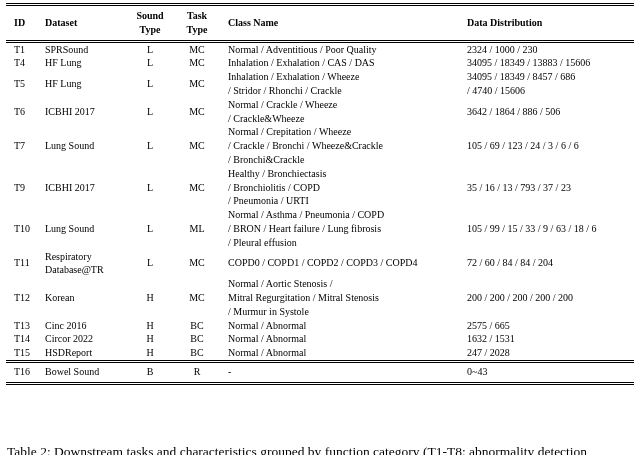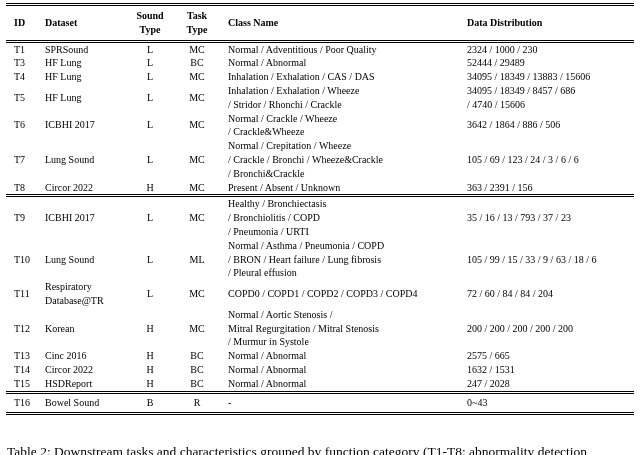--- a/index.html
+++ b/index.html
@@ -91,28 +91,20 @@
     <tbody id="table-body">
         <tr>
           <td class="pad-l">T1</td>
           <td>SPRSound</td>
           <td class="ctr">L</td>
           <td class="ctr">MC</td>
           <td class="pad-s">Normal / Adventitious / Poor Quality</td>
           <td class="pad-s">2324 / 1000 / 230</td>
         </tr>
         <tr>
-          <td class="pad-l">T3</td>
-          <td>HF Lung</td>
-          <td class="ctr">L</td>
-          <td class="ctr">BC</td>
-          <td class="pad-s">Normal / Abnormal</td>
-          <td class="pad-s">52444 / 29489</td>
-        </tr>
-        <tr>
           <td class="pad-l">T4</td>
           <td>HF Lung</td>
           <td class="ctr">L</td>
           <td class="ctr">MC</td>
           <td class="pad-s">Inhalation / Exhalation / CAS / DAS</td>
           <td class="pad-s">34095 / 18349 / 13883 / 15606</td>
         </tr>
         <tr>
           <td class="pad-l">T5</td>
           <td>HF Lung</td>
@@ -134,28 +126,20 @@
         </tr>
         <tr>
           <td class="pad-l">T7</td>
           <td>Lung Sound</td>
           <td class="ctr">L</td>
           <td class="ctr">MC</td>
           <td class="pad-s">Normal / Crepitation / Wheeze
 / Crackle / Bronchi / Wheeze&amp;Crackle
 / Bronchi&amp;Crackle</td>
           <td class="pad-s">105 / 69 / 123 / 24 / 3 / 6 / 6</td>
-        </tr>
-        <tr class="section-end">
-          <td class="pad-l">T8</td>
-          <td>Circor 2022</td>
-          <td class="ctr">H</td>
-          <td class="ctr">MC</td>
-          <td class="pad-s">Present / Absent / Unknown</td>
-          <td class="pad-s">363 / 2391 / 156</td>
         </tr>
         <tr>
           <td class="pad-l">T9</td>
           <td>ICBHI 2017</td>
           <td class="ctr">L</td>
           <td class="ctr">MC</td>
           <td class="pad-s">Healthy / Bronchiectasis
 / Bronchiolitis / COPD
 / Pneumonia / URTI</td>
           <td class="pad-s">35 / 16 / 13 / 793 / 37 / 23</td>

